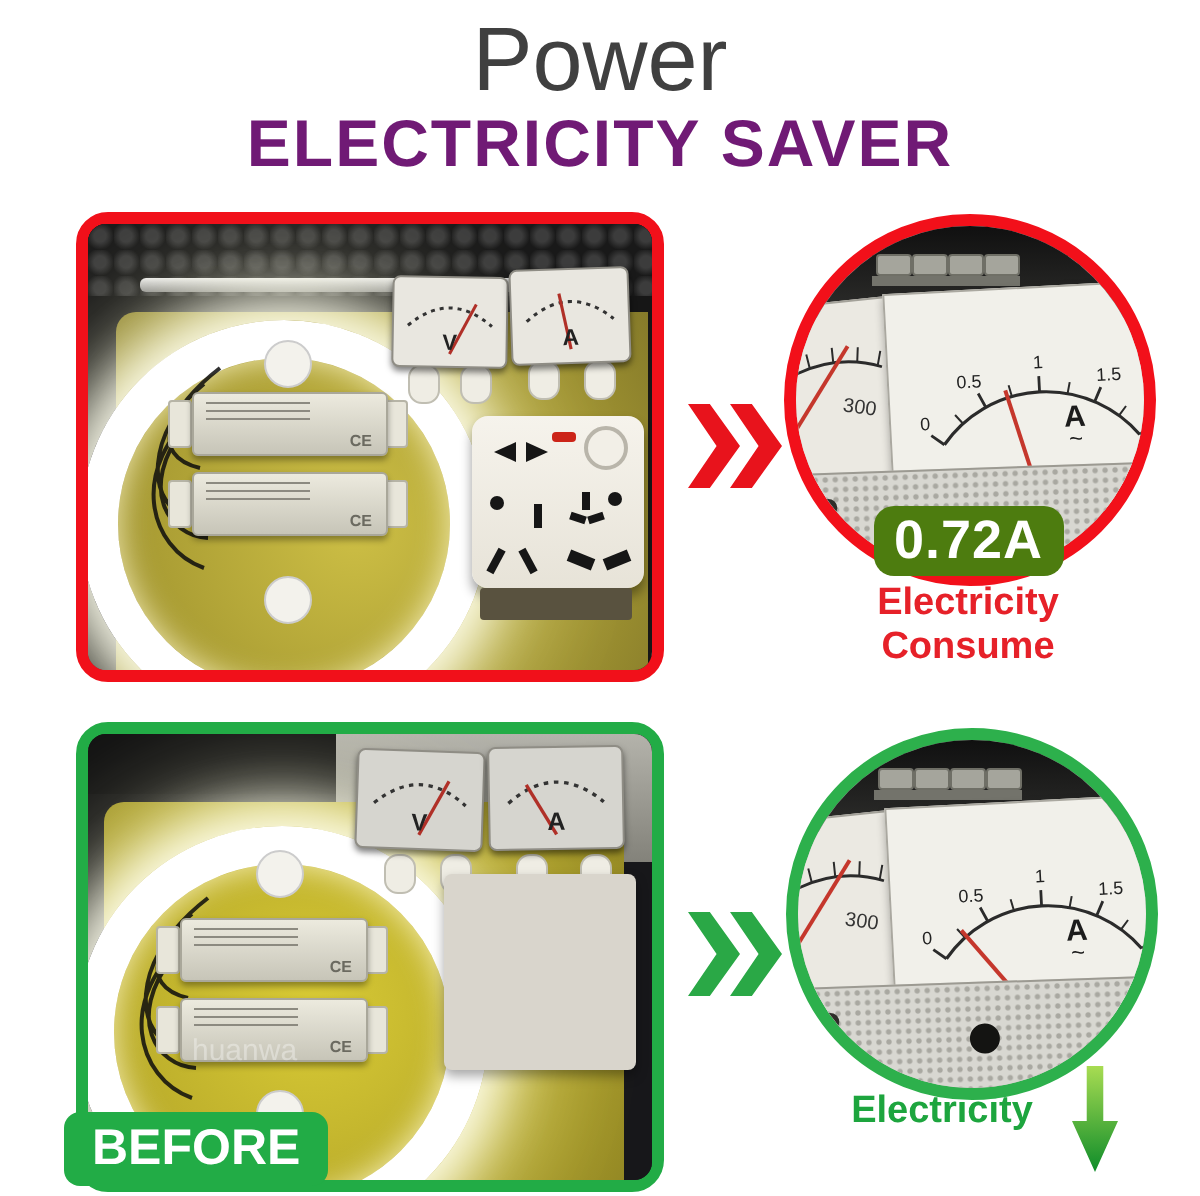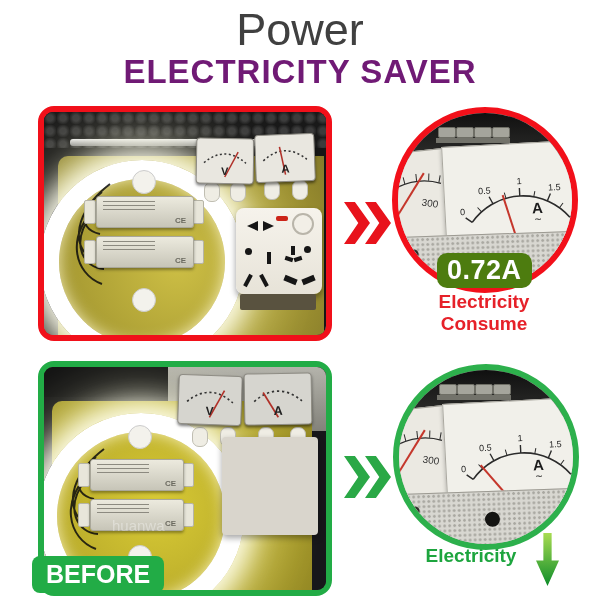--- a/index.html
+++ b/index.html
@@ -63,21 +63,21 @@
   .fata{left:48px;top:69px;width:13px;height:6px;transform:rotate(22deg);}
   .fatb{left:66px;top:69px;width:13px;height:6px;transform:rotate(-22deg);}
   .socket-base{position:absolute;left:196px;top:182px;width:76px;height:16px;background:#59523f;border-radius:2px;}
   
   .top-strip{position:absolute;left:0;right:0;top:0;height:30px;background:#121212;}
   .panel-a{position:absolute;left:124px;top:0;right:0;height:64px;
         background:linear-gradient(#b4b3ab,#83827a);}
   .dark-right{position:absolute;right:0;top:64px;width:14px;bottom:0;background:#17171a;}
   .wallplate{position:absolute;left:178px;top:70px;width:96px;height:98px;background:#d9d5cc;
         border-radius:4px;box-shadow:0 3px 6px rgba(0,0,0,.35);}
-  .watermark{position:absolute;left:68px;top:150px;font-size:15px;color:rgba(255,255,255,.35);}
+  .watermark{position:absolute;left:52px;top:150px;font-size:15px;color:rgba(255,255,255,.35);}
   .device{position:absolute;left:186px;top:80px;width:84px;height:136px;border-radius:14px;
         background:linear-gradient(150deg,#3a3a40 0%,#151518 40%,#0a0a0c 100%);
         border:2px solid #35353b;box-sizing:border-box;box-shadow:4px 6px 10px rgba(0,0,0,.45);}
   .screen{position:absolute;left:9px;top:12px;width:64px;height:46px;background:#05060a;
         border:1px solid #26262c;border-radius:4px;box-sizing:border-box;}
   .icons-row{display:flex;justify-content:space-between;align-items:center;margin:4px 5px 0 5px;}
   .sb{width:9px;height:2px;background:#8a8a92;display:inline-block;}
   .wifi{width:7px;height:5px;border-top:2px solid #9fe0ff;border-radius:50% 50% 0 0;display:inline-block;}
   .digits{display:flex;justify-content:center;gap:4px;margin-top:5px;color:#7fc2f7;
         font-size:7px;font-weight:bold;font-family:"DejaVu Sans Mono",monospace;}

